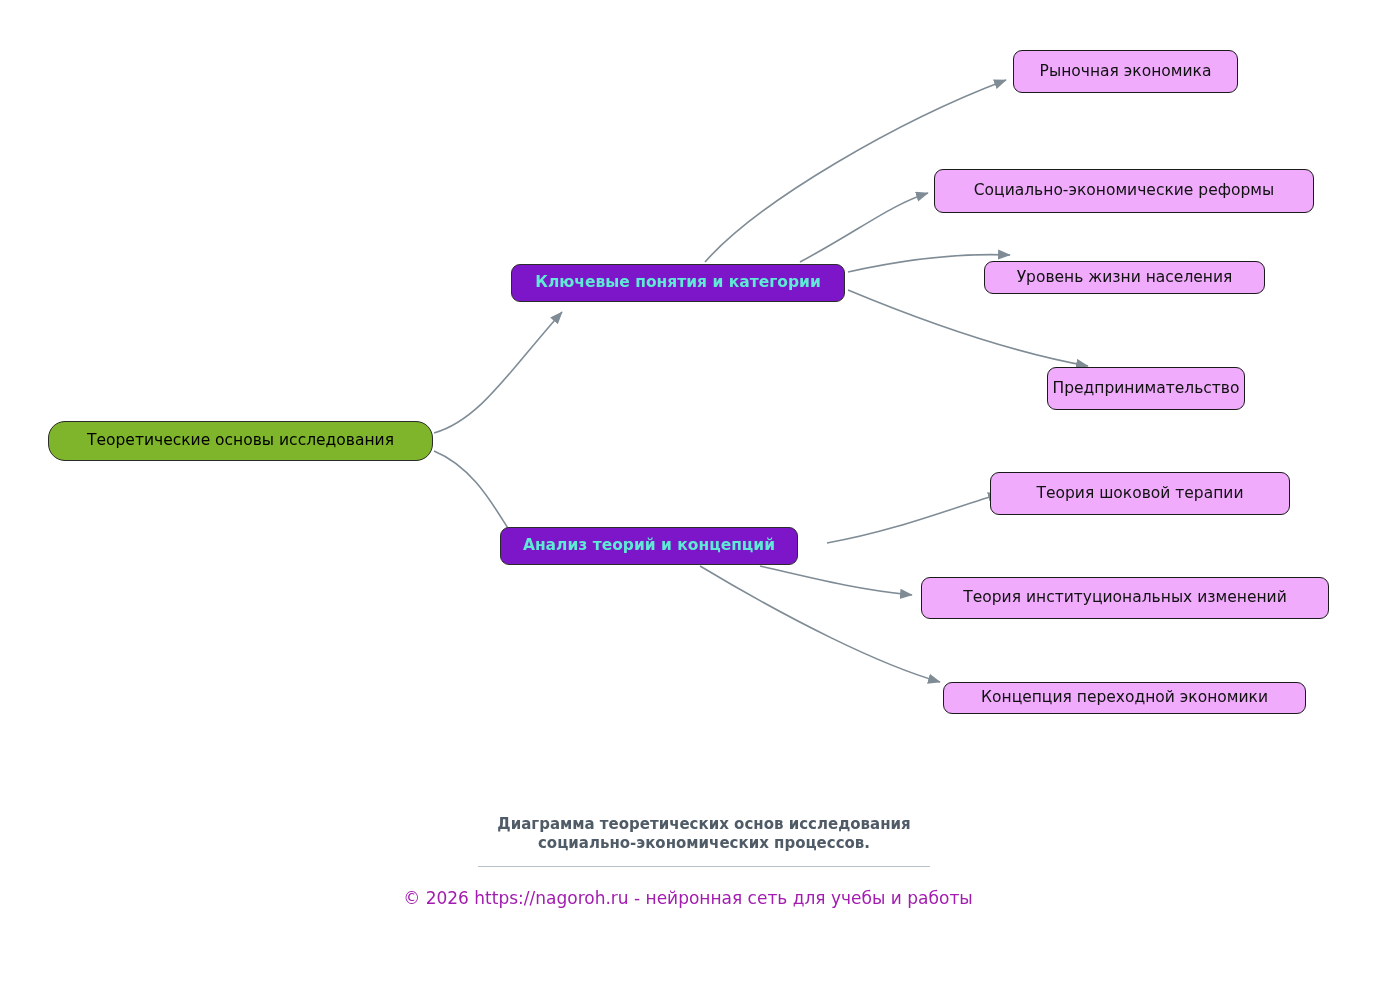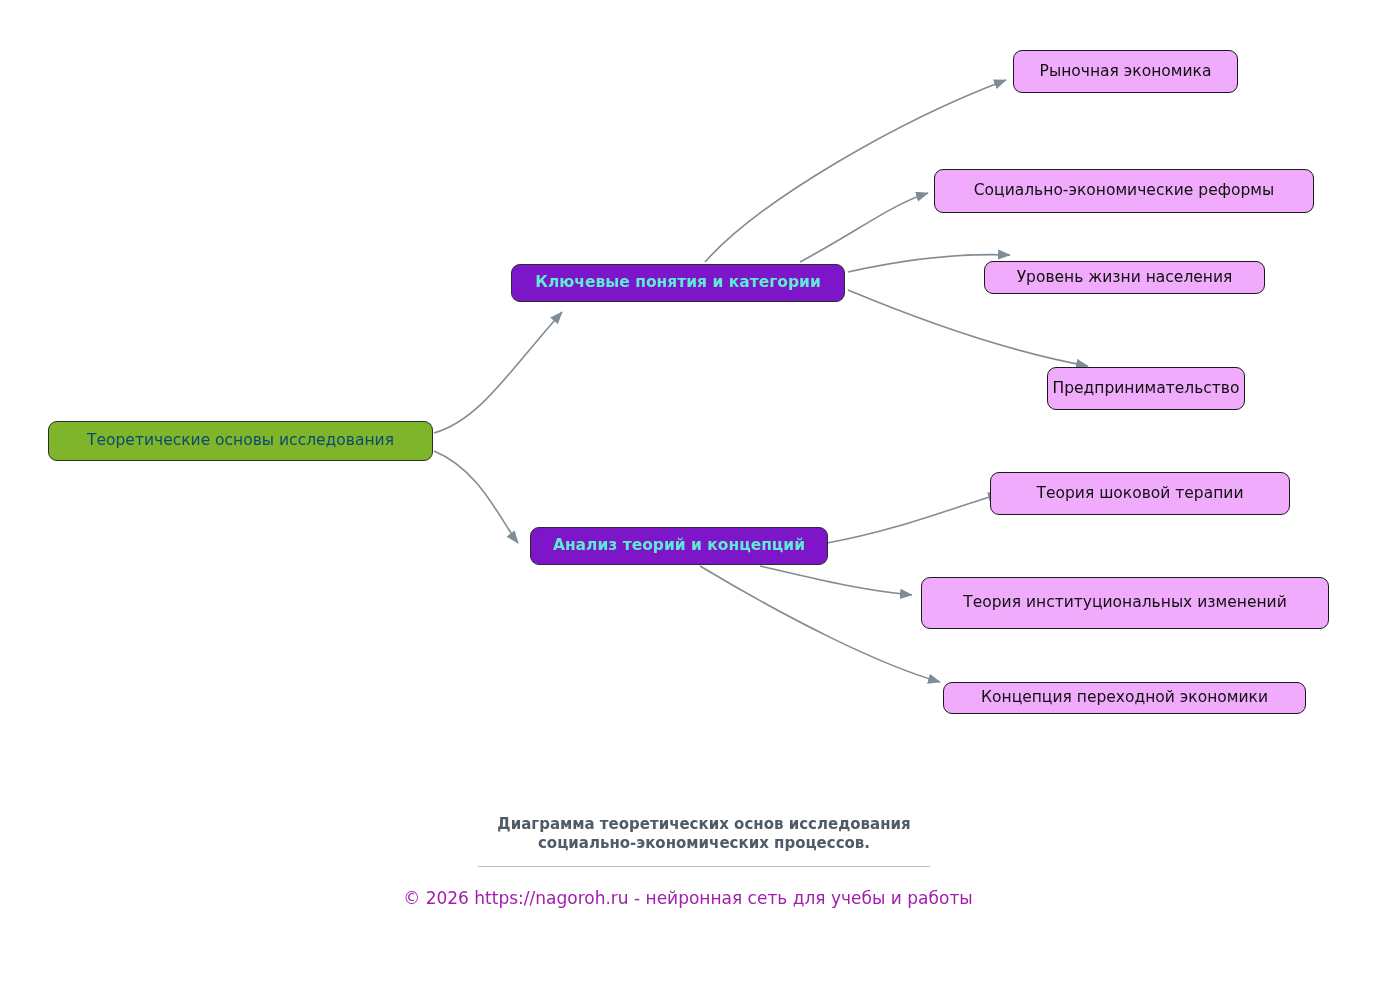--- a/index.html
+++ b/index.html
@@ -34,21 +34,22 @@
     line-height: 1.15;
     color: #111111;
     white-space: nowrap;
     padding: 0 12px;
   }
   .node.root {
     background: #7cb518;
     background: #7fb52a;
     border-color: #2b2b2b;
     font-weight: 400;
-    color: #0c4a6e;
+    color: #000000;
+    border-radius: 17px;
   }
   .node.branch {
     background: #7b1fd4;
     background: #7d16c9;
     border-color: #2b2b2b;
     color: #5eead4;
     font-weight: 700;
   }
   .node.leaf {
     background: #f0abfc;
@@ -107,21 +108,21 @@
   </svg>
 
   <div class="node root" style="left:48px;top:421px;width:385px;height:40px;">
     <span>Теоретические основы исследования</span>
   </div>
 
   <div class="node branch" style="left:511px;top:264px;width:334px;height:38px;">
     <span>Ключевые понятия и категории</span>
   </div>
 
-  <div class="node branch" style="left:530px;top:527px;width:298px;height:38px;">
+  <div class="node branch" style="left:500px;top:527px;width:298px;height:38px;">
     <span>Анализ теорий и концепций</span>
   </div>
 
   <div class="node leaf" style="left:1013px;top:50px;width:225px;height:43px;">
     <span>Рыночная экономика</span>
   </div>
 
   <div class="node leaf" style="left:934px;top:169px;width:380px;height:44px;">
     <span>Социально-экономические реформы</span>
   </div>
@@ -131,21 +132,21 @@
   </div>
 
   <div class="node leaf" style="left:1001px;top:367px;width:198px;height:43px;margin-left:46px;">
     <span>Предпринимательство</span>
   </div>
 
   <div class="node leaf" style="left:990px;top:472px;width:300px;height:43px;">
     <span>Теория шоковой терапии</span>
   </div>
 
-  <div class="node leaf" style="left:921px;top:577px;width:408px;height:52px;text-align:center;">
+  <div class="node leaf" style="left:921px;top:577px;width:408px;height:42px;text-align:center;">
     <span>Теория институциональных изменений</span>
   </div>
 
   <div class="node leaf" style="left:943px;top:682px;width:363px;height:32px;">
     <span>Концепция переходной экономики</span>
   </div>
 
   <div class="caption" style="top:814px;">Диаграмма теоретических основ исследования</div>
   <div class="caption" style="top:833px;">социально-экономических процессов.</div>
 

